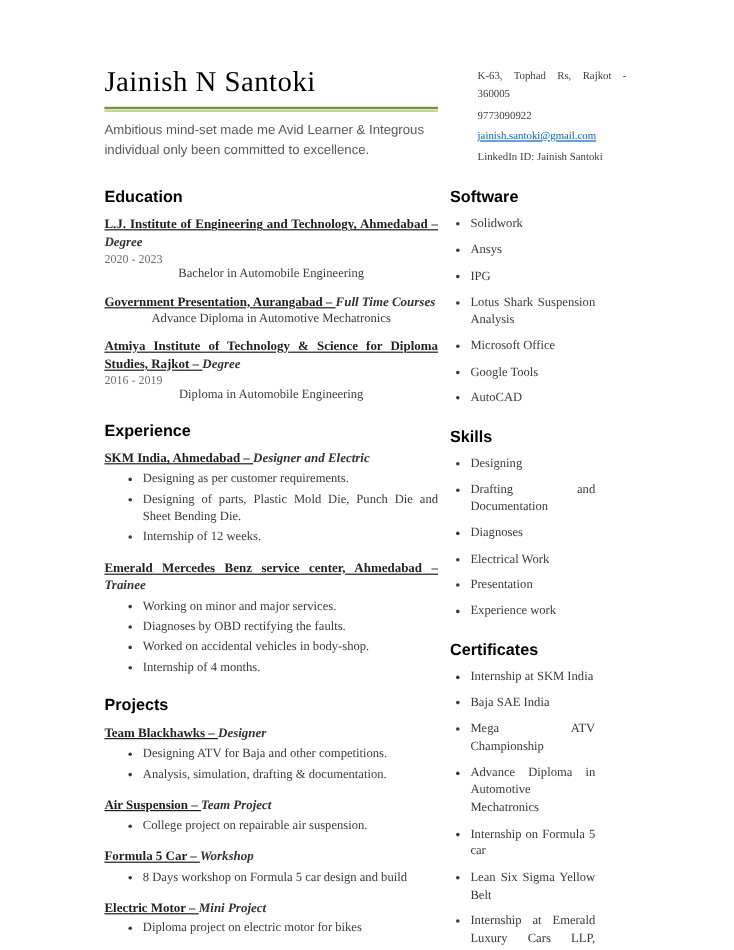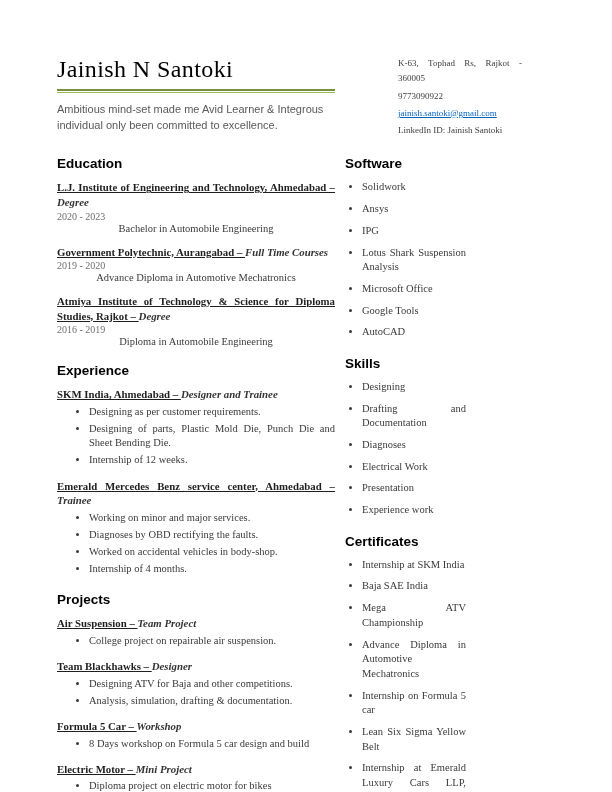--- a/index.html
+++ b/index.html
@@ -1,20 +1,20 @@
 <!DOCTYPE html>
 <html><head>
 <meta charset="utf-8">
 <style>
   * { box-sizing: border-box; }
   html, body { margin: 0; padding: 0; background: #ffffff; }
   .page {
     width: 612px; height: 792px;
     background: #ffffff;
-    padding: 56px 90px 30px 57px;
+    padding: 56px 90px 30px 87px;
     font-family: "Liberation Serif", serif;
     color: #3a3a3a;
     overflow: hidden;
   }
   .header { display: flex; justify-content: space-between; align-items: flex-start; }
   .header-left { width: 278px; }
   .name {
     margin: 0; font-size: 24px; font-weight: 500; color: #000000;
     font-family: "Liberation Serif", serif; letter-spacing: 0.4px; line-height: 1.15;
   }
@@ -82,66 +82,65 @@
 
       <h2 class="sec">Education</h2>
 
       <div class="entry">
         <p class="entry-title"><span class="tt">L.J. Institute of Engineering and Technology, Ahmedabad – </span><span class="rr">Degree</span></p>
         <p class="dates">2020 - 2023</p>
         <p class="desc">Bachelor in Automobile Engineering</p>
       </div>
 
       <div class="entry">
-        <p class="entry-title"><span class="tt">Government Polytechnic, Aurangabad – </span><span class="rr">Full Time Courses</span></p>
-        <p class="dates">2019 - 2020</p>
+        <p class="entry-title"><span class="tt">Government Presentation, Aurangabad – </span><span class="rr">Full Time Courses</span></p>
         <p class="desc">Advance Diploma in Automotive Mechatronics</p>
       </div>
 
       <div class="entry">
         <p class="entry-title"><span class="tt">Atmiya Institute of Technology &amp; Science for Diploma Studies, Rajkot – </span><span class="rr">Degree</span></p>
         <p class="dates">2016 - 2019</p>
         <p class="desc">Diploma in Automobile Engineering</p>
       </div>
 
       <h2 class="sec">Experience</h2>
 
       <div class="entry">
-        <p class="entry-title"><span class="tt">SKM India, Ahmedabad – </span><span class="rr">Designer and Trainee</span></p>
+        <p class="entry-title"><span class="tt">SKM India, Ahmedabad – </span><span class="rr">Designer and Electric</span></p>
         <ul class="bullets">
           <li>Designing as per customer requirements.</li>
           <li>Designing of parts, Plastic Mold Die, Punch Die and Sheet Bending Die.</li>
           <li>Internship of 12 weeks.</li>
         </ul>
       </div>
 
       <div class="entry">
         <p class="entry-title"><span class="tt">Emerald Mercedes Benz service center, Ahmedabad – </span><span class="rr">Trainee</span></p>
         <ul class="bullets">
           <li>Working on minor and major services.</li>
           <li>Diagnoses by OBD rectifying the faults.</li>
           <li>Worked on accidental vehicles in body-shop.</li>
           <li>Internship of 4 months.</li>
         </ul>
       </div>
 
       <h2 class="sec">Projects</h2>
 
       <div class="entry">
-        <p class="entry-title"><span class="tt">Air Suspension – </span><span class="rr">Team Project</span></p>
-        <ul class="bullets">
-          <li>College project on repairable air suspension.</li>
-        </ul>
-      </div>
-
-      <div class="entry">
         <p class="entry-title"><span class="tt">Team Blackhawks – </span><span class="rr">Designer</span></p>
         <ul class="bullets">
           <li>Designing ATV for Baja and other competitions.</li>
           <li>Analysis, simulation, drafting &amp; documentation.</li>
+        </ul>
+      </div>
+
+      <div class="entry">
+        <p class="entry-title"><span class="tt">Air Suspension – </span><span class="rr">Team Project</span></p>
+        <ul class="bullets">
+          <li>College project on repairable air suspension.</li>
         </ul>
       </div>
 
       <div class="entry">
         <p class="entry-title"><span class="tt">Formula 5 Car – </span><span class="rr">Workshop</span></p>
         <ul class="bullets">
           <li>8 Days workshop on Formula 5 car design and build</li>
         </ul>
       </div>
 

